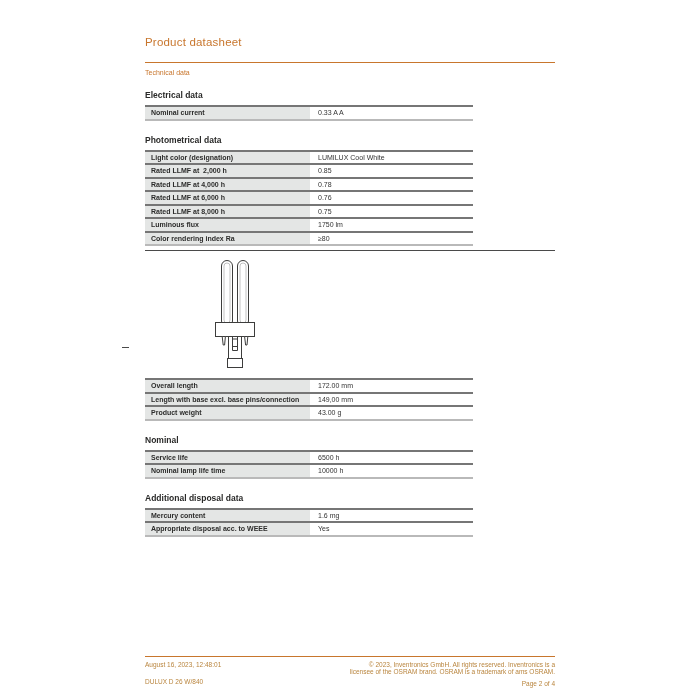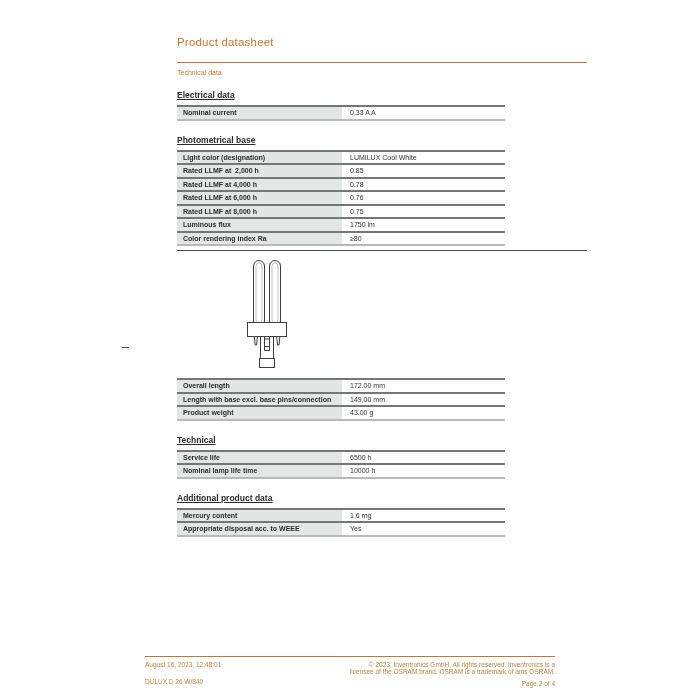--- a/index.html
+++ b/index.html
@@ -1,27 +1,27 @@
 <!DOCTYPE html>
 <html><head>
 <meta charset="utf-8">
 <style>
   * { margin:0; padding:0; box-sizing:border-box; }
   html,body { width:700px; height:700px; background:#ffffff;
               font-family:"Liberation Sans", sans-serif; color:#2f2f2e; }
   .page { position:relative; width:700px; height:700px; background:#fff; overflow:hidden; }
 
-  .content { position:absolute; left:145px; top:36px; width:410px;margin-left:32px; }
+  .content { position:absolute; left:145px; top:36px; width:410px; }
 
   .doc-title { font-size:11.5px; font-weight:normal; color:#c8762d; letter-spacing:.2px; }
   .accent-rule { border:none; border-top:1px solid #c8762d; margin-top:14px; }
   .doc-subtitle { font-size:7px; color:#c8762d; margin-top:6px; }
 
   .section { margin-top:0; }
-  .section-heading { font-size:8.5px; font-weight:bold; color:#2a2a29; margin-top:14px;text-decoration:underline; }
+  .section-heading { font-size:8.5px; font-weight:bold; color:#2a2a29; margin-top:14px; }
   .section-rule { border:none; border-top:1px solid #4a4a4a; margin-top:4px; }
   .section-figure { position:relative; height:122px; }
   .section-figure svg { position:absolute; left:70px; top:8px; }
 
   table.data-table { width:328px; border-collapse:collapse; margin-top:5px;
                      border-bottom:2px solid #b9b9b9; }
   table.data-table tr { border-top:2px solid #767676; }
   td { height:13.5px; font-size:7px; vertical-align:middle; }
   td.label-cell { width:165px; background:#e4e6e5; font-weight:bold;
                   padding-left:6px; color:#2c2c2b; white-space:pre-wrap; }
@@ -55,21 +55,21 @@
             <tbody>
   <tr>
     <td class="label-cell">Nominal current</td>
     <td class="value-cell">0.33 A A</td>
   </tr>
 </tbody>
           </table>
   </div>
 
   <div class="section">
-    <div class="section-heading">Photometrical base</div>
+    <div class="section-heading">Photometrical data</div>
 
     <table class="data-table">
             <tbody>
   <tr>
     <td class="label-cell">Light color (designation)</td>
     <td class="value-cell">LUMILUX Cool White</td>
   </tr>
 
   <tr>
     <td class="label-cell">Rated LLMF at  2,000 h</td>
@@ -138,39 +138,39 @@
   <tr>
     <td class="label-cell">Product weight</td>
     <td class="value-cell">43.00 g</td>
   </tr>
 </tbody>
           </table>
   </div>
 
 
   <div class="section">
-    <div class="section-heading">Technical</div>
+    <div class="section-heading">Nominal</div>
 
     <table class="data-table">
             <tbody>
   <tr>
     <td class="label-cell">Service life</td>
     <td class="value-cell">6500 h</td>
   </tr>
 
   <tr>
     <td class="label-cell">Nominal lamp life time</td>
     <td class="value-cell">10000 h</td>
   </tr>
 </tbody>
           </table>
   </div>
 
   <div class="section">
-    <div class="section-heading">Additional product data</div>
+    <div class="section-heading">Additional disposal data</div>
 
     <table class="data-table">
             <tbody>
   <tr>
     <td class="label-cell">Mercury content</td>
     <td class="value-cell">1.6 mg</td>
   </tr>
 
   <tr>
     <td class="label-cell">Appropriate disposal acc. to WEEE</td>

